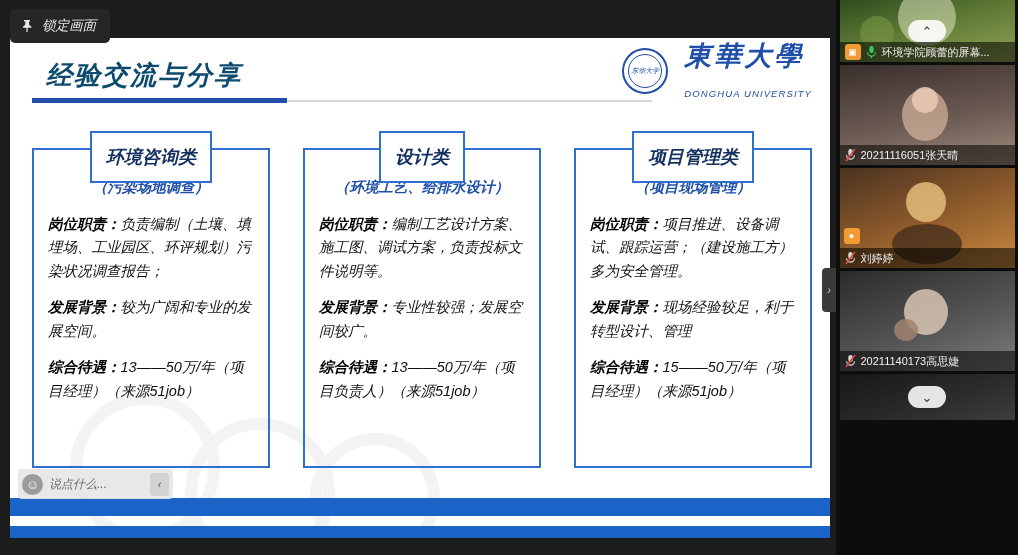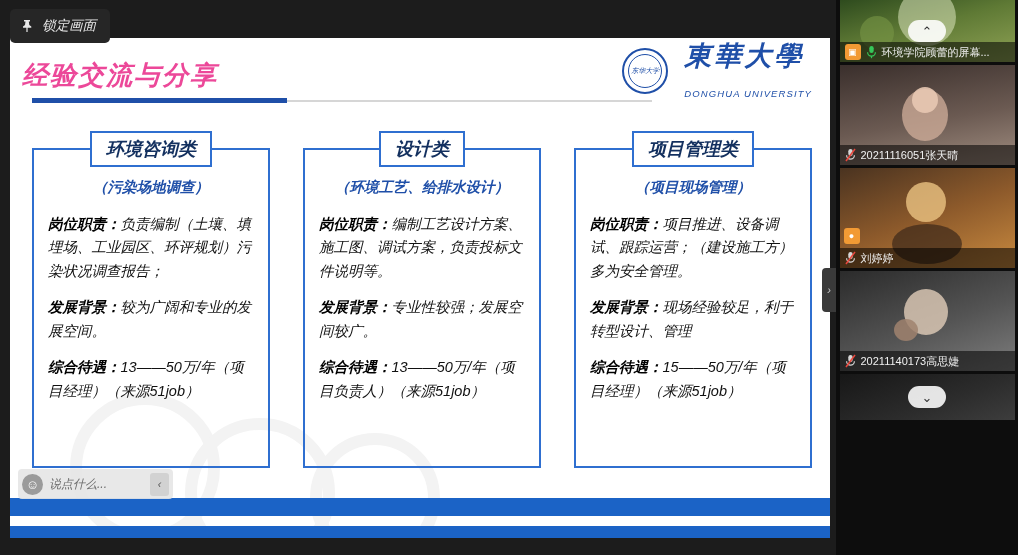--- a/index.html
+++ b/index.html
@@ -42,22 +42,22 @@
   }
   
   #slide .wm {
     position: absolute; border: 12px solid #f3f3f3; border-radius: 50%;
   }
   #slide .wm1 { width: 150px; height: 150px; left: 60px; top: 355px; }
   #slide .wm2 { width: 150px; height: 150px; left: 175px; top: 380px; }
   #slide .wm3 { width: 130px; height: 130px; left: 300px; top: 395px; }
 
   .slide-title {
-    position: absolute; left: 12px; top: 20px;
-    font-size: 26px; font-weight: bold; color: #ec4899;
+    position: absolute; left: 36px; top: 20px;
+    font-size: 26px; font-weight: bold; color: #0c4a6e;
     letter-spacing: 2px;
   }
   .title-rule {
     position: absolute; left: 22px; top: 62px; width: 620px; height: 2px;
     background: #d6d6d6;
   }
   .title-rule-accent {
     position: absolute; left: 22px; top: 60px; width: 255px; height: 5px;
     background: #1f4fa8;
   }
@@ -87,21 +87,21 @@
   .cols { position: absolute; left: 22px; top: 110px; width: 780px; display: flex; gap: 33px; }
   .col { width: 238px; position: relative; }
   .col-box {
     border: 2px solid #2f6fd0;
     padding: 28px 14px 16px 14px;
     min-height: 320px;
   }
   .col-head {
     position: absolute; top: -17px; left: 50%; transform: translateX(-50%);
     background: #ffffff; border: 2px solid #2f6fd0;
-    padding: 4px 14px;
+    padding: 12px 14px;
     font-size: 18px; font-weight: bold; color: #13305f;
     white-space: nowrap;
   }
   .col-sub {
     text-align: center; color: #1f4fa8; font-weight: bold; font-size: 14.5px;
     margin-bottom: 16px;
   }
   .col-para { font-size: 14.5px; color: #111; line-height: 1.62; margin-bottom: 13px; }
   .col-para b { color: #000; }
 

